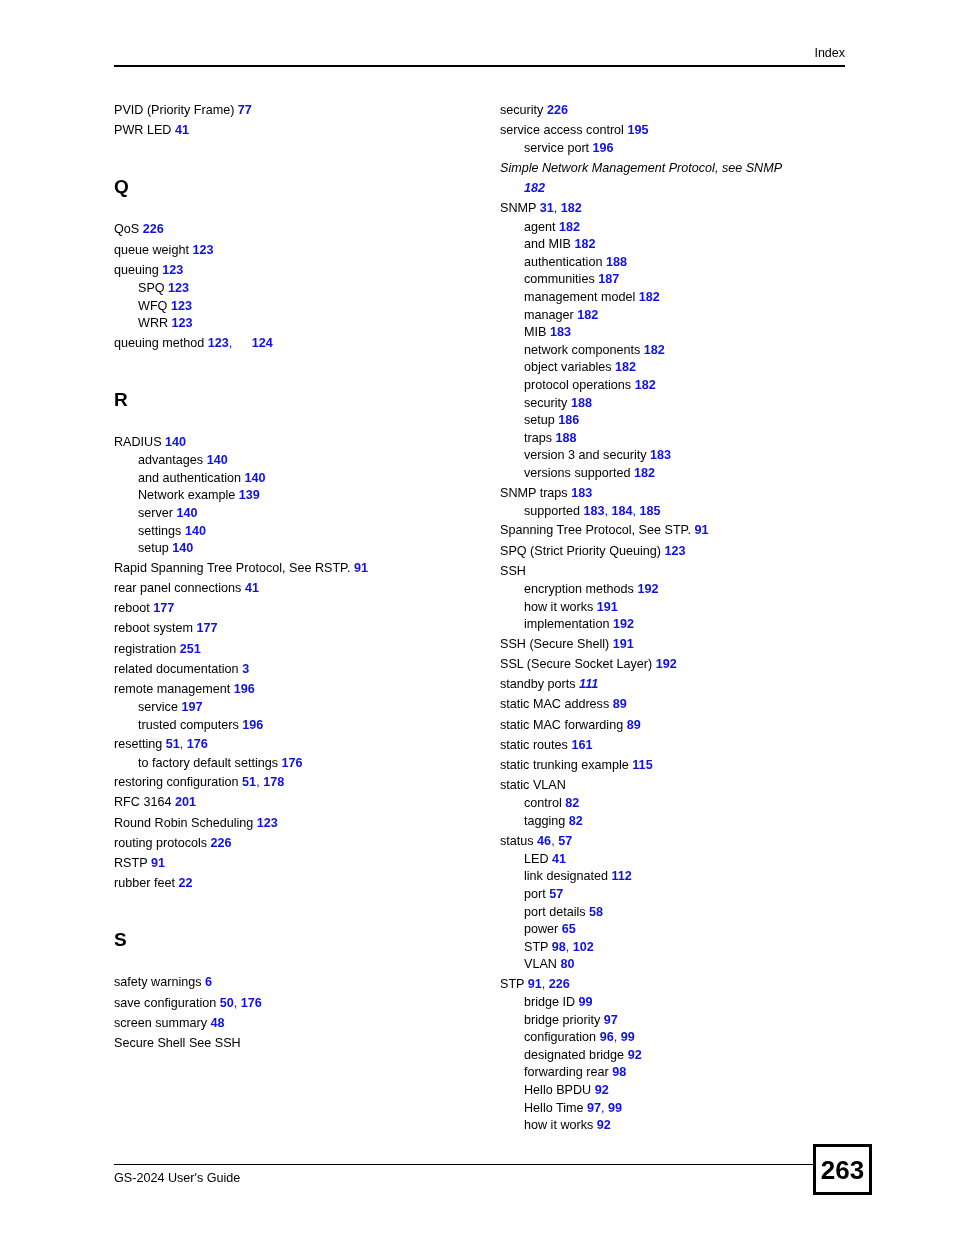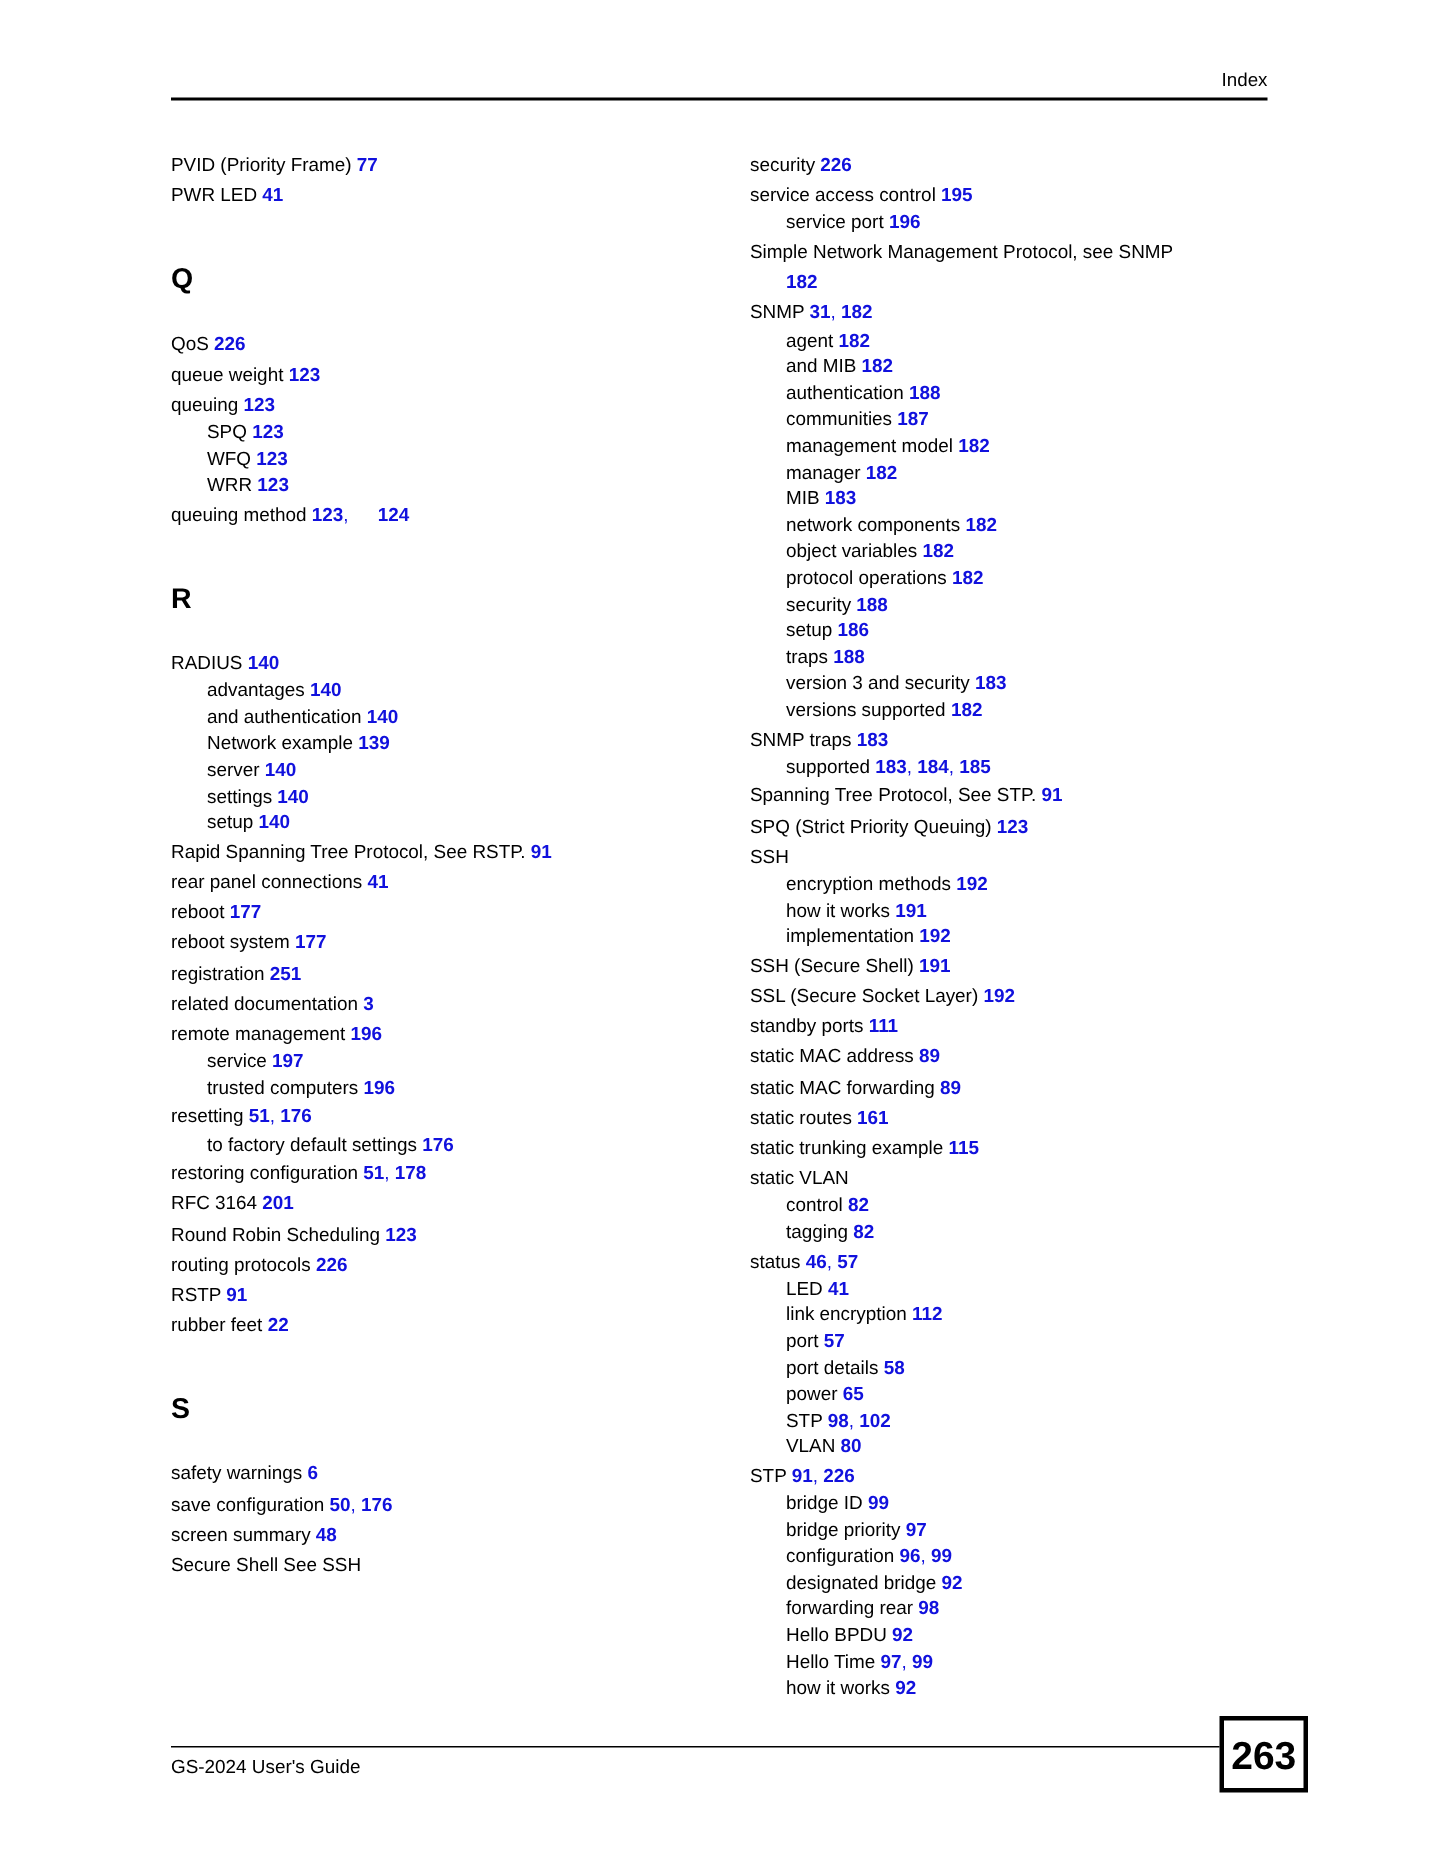--- a/index.html
+++ b/index.html
@@ -65,20 +65,21 @@
     padding-bottom: 21px;
   }
 
   .entry {
     font-size: 12.6px;
     line-height: 20.2px;
     white-space: nowrap;
   }
   .entry.wrap {
     white-space: normal;
+    font-style: italic;
   }
   .entry.l1 {
     padding-left: 24px;
     line-height: 17.6px;
   }
   .entry .num {
     color: #1111dd;
     font-weight: bold;
   }
   .entry .sep {
@@ -219,31 +220,31 @@
         <div class="entry l0"><span>SNMP traps</span> <span class="num" style="color: rgb(17, 17, 221);">183</span></div>
         <div class="entry l1"><span>supported</span> <span class="num" style="color: rgb(17, 17, 221);">183</span><span class="sep">, </span><span class="num" style="color: rgb(17, 17, 221);">184</span><span class="sep">, </span><span class="num" style="color: rgb(17, 17, 221);">185</span></div>
         <div class="entry l0"><span>Spanning Tree Protocol, See STP.</span> <span class="num" style="color: rgb(17, 17, 221);">91</span></div>
         <div class="entry l0"><span>SPQ (Strict Priority Queuing)</span> <span class="num" style="color: rgb(17, 17, 221);">123</span></div>
         <div class="entry l0"><span>SSH</span></div>
         <div class="entry l1"><span>encryption methods</span> <span class="num" style="color: rgb(17, 17, 221);">192</span></div>
         <div class="entry l1"><span>how it works</span> <span class="num" style="color: rgb(17, 17, 221);">191</span></div>
         <div class="entry l1"><span>implementation</span> <span class="num" style="color: rgb(17, 17, 221);">192</span></div>
         <div class="entry l0"><span>SSH (Secure Shell)</span> <span class="num" style="color: rgb(17, 17, 221);">191</span></div>
         <div class="entry l0"><span>SSL (Secure Socket Layer)</span> <span class="num" style="color: rgb(17, 17, 221);">192</span></div>
-        <div class="entry l0"><span>standby ports</span> <span class="num" style="color: rgb(17, 17, 221);">111</span></div>
+        <div class="entry l0"><span>standby ports</span> <span class="num" style="color: rgb(17, 17, 221); font-style: italic;">111</span></div>
         <div class="entry l0"><span>static MAC address</span> <span class="num" style="color: rgb(17, 17, 221);">89</span></div>
         <div class="entry l0"><span>static MAC forwarding</span> <span class="num" style="color: rgb(17, 17, 221);">89</span></div>
         <div class="entry l0"><span>static routes</span> <span class="num" style="color: rgb(17, 17, 221);">161</span></div>
         <div class="entry l0"><span>static trunking example</span> <span class="num" style="color: rgb(17, 17, 221);">115</span></div>
         <div class="entry l0"><span>static VLAN</span></div>
         <div class="entry l1"><span>control</span> <span class="num" style="color: rgb(17, 17, 221);">82</span></div>
         <div class="entry l1"><span>tagging</span> <span class="num" style="color: rgb(17, 17, 221);">82</span></div>
         <div class="entry l0"><span>status</span> <span class="num" style="color: rgb(17, 17, 221);">46</span><span class="sep">, </span><span class="num" style="color: rgb(17, 17, 221);">57</span></div>
         <div class="entry l1"><span>LED</span> <span class="num" style="color: rgb(17, 17, 221);">41</span></div>
-        <div class="entry l1"><span>link encryption</span> <span class="num" style="color: rgb(17, 17, 221); text-align: center;">112</span></div>
+        <div class="entry l1"><span>link designated</span> <span class="num" style="color: rgb(17, 17, 221); text-align: center;">112</span></div>
         <div class="entry l1"><span>port</span> <span class="num" style="color: rgb(17, 17, 221);">57</span></div>
         <div class="entry l1"><span>port details</span> <span class="num" style="color: rgb(17, 17, 221);">58</span></div>
         <div class="entry l1"><span>power</span> <span class="num" style="color: rgb(17, 17, 221);">65</span></div>
         <div class="entry l1"><span>STP</span> <span class="num" style="color: rgb(17, 17, 221);">98</span><span class="sep">, </span><span class="num" style="color: rgb(17, 17, 221);">102</span></div>
         <div class="entry l1"><span>VLAN</span> <span class="num" style="color: rgb(17, 17, 221);">80</span></div>
         <div class="entry l0"><span>STP</span> <span class="num" style="color: rgb(17, 17, 221);">91</span><span class="sep">, </span><span class="num" style="color: rgb(17, 17, 221);">226</span></div>
         <div class="entry l1"><span>bridge ID</span> <span class="num" style="color: rgb(17, 17, 221);">99</span></div>
         <div class="entry l1"><span>bridge priority</span> <span class="num" style="color: rgb(17, 17, 221);">97</span></div>
         <div class="entry l1"><span>configuration</span> <span class="num" style="color: rgb(17, 17, 221);">96</span><span class="sep">, </span><span class="num" style="color: rgb(17, 17, 221);">99</span></div>
         <div class="entry l1"><span>designated bridge</span> <span class="num" style="color: rgb(17, 17, 221);">92</span></div>

